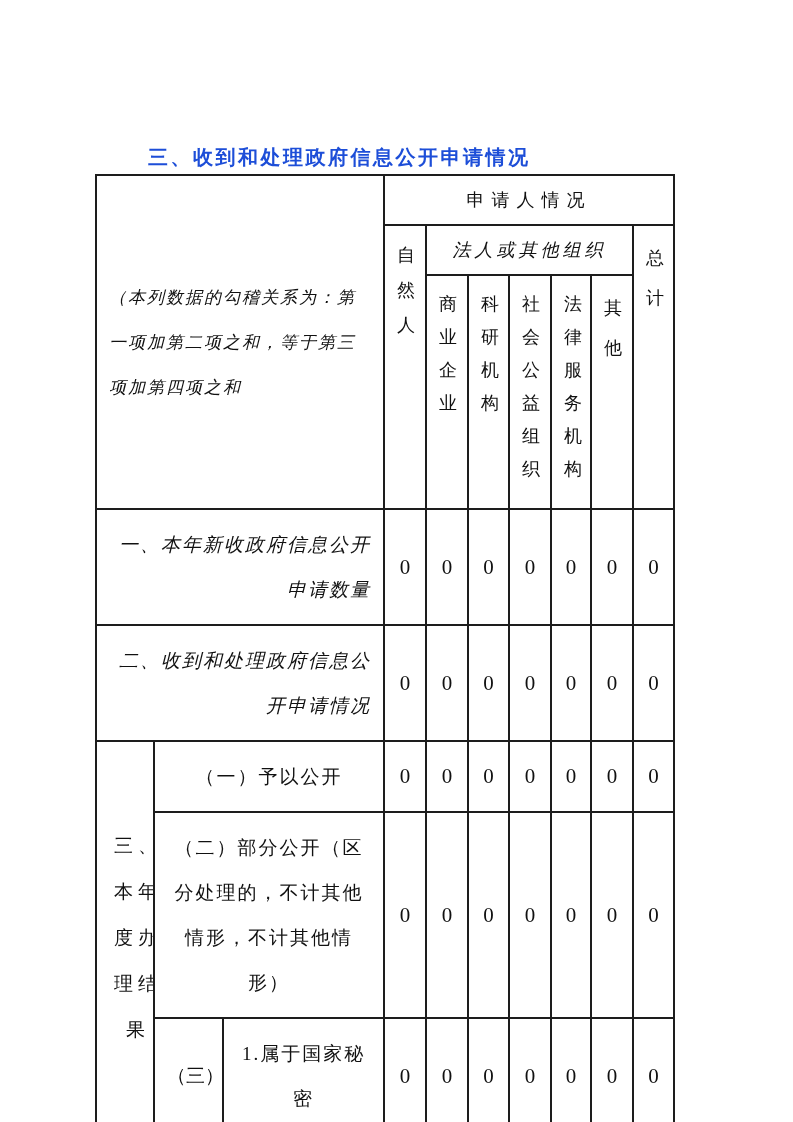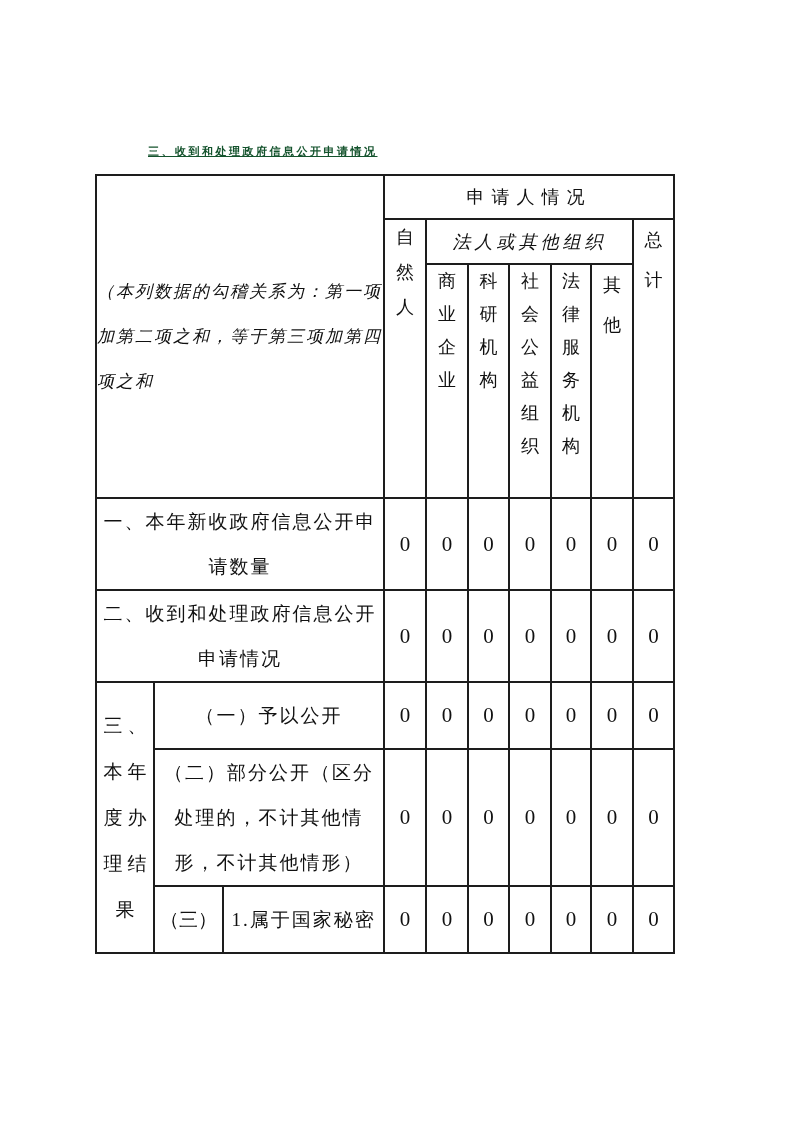--- a/index.html
+++ b/index.html
@@ -15,37 +15,36 @@
     overflow: hidden;
     font-family: "Liberation Serif", serif;
     color: #111111;
   }
   #doc-title {
     position: absolute;
     left: 148px;
     top: 144px;
     font-family: "Liberation Sans", sans-serif;
     font-weight: 700;
-    font-size: 11px;
+    font-size: 20px;
     letter-spacing: 2.5px;
-    color: #14532d;
+    color: #1d4ed8;
     white-space: nowrap;
-    text-decoration: underline;
   }
   #main-table {
     position: absolute;
     left: 95px;
     top: 174px;
     border-collapse: collapse;
     table-layout: fixed;
     width: 578px;
   }
   #main-table td {
     border: 2px solid #1d1d1d;
-    padding: 0;
+    padding: 12px;
     overflow: hidden;
     color: #111111;
   }
   
   td.note-cell {
     vertical-align: middle;
     text-align: left;
     padding: 0 28px 0 8px;
     margin-top: 45px;
   }
@@ -83,25 +82,26 @@
   td.vc-natural { padding-top: 40px; }
   td.vc-natural .vtext { line-height: 35px; }
   td.vc-sub { padding-top: 5px; }
   td.vc-other { padding-top: 2px; }
   td.vc-other .vtext { line-height: 40px; }
   td.vc-total { padding-top: 49px; }
   td.vc-total .vtext { line-height: 40px; }
   
   td.row-label {
     vertical-align: middle;
-    text-align: center;
+    text-align: right;
     padding: 0 4px 0 8px;
     font-size: 19px;
     letter-spacing: 2px;
     line-height: 45px;
+    font-style: italic;
   }
   
   td.section-cell {
     vertical-align: middle;
     text-align: center;
   }
   .section-text {
     display: inline-block;
     white-space: pre;
     font-size: 19px;

